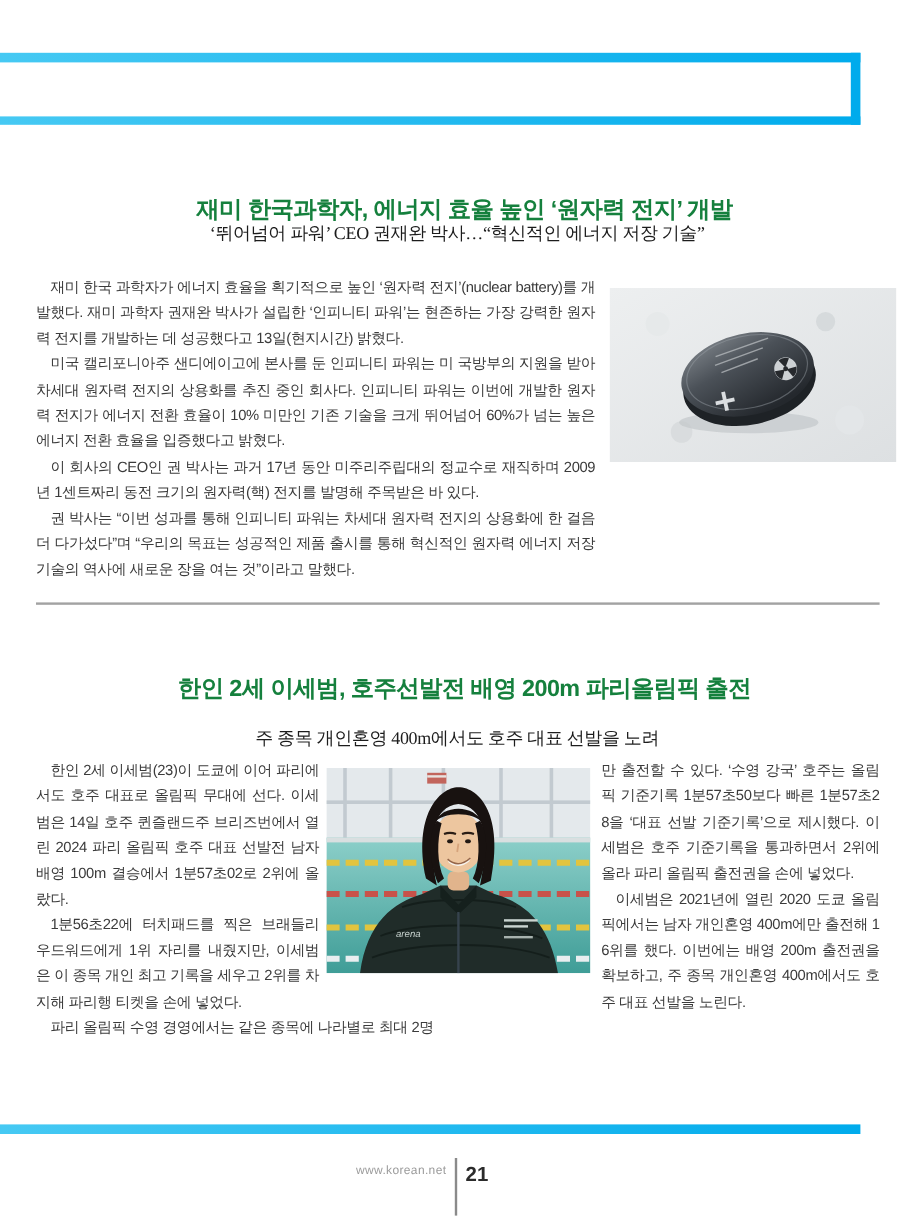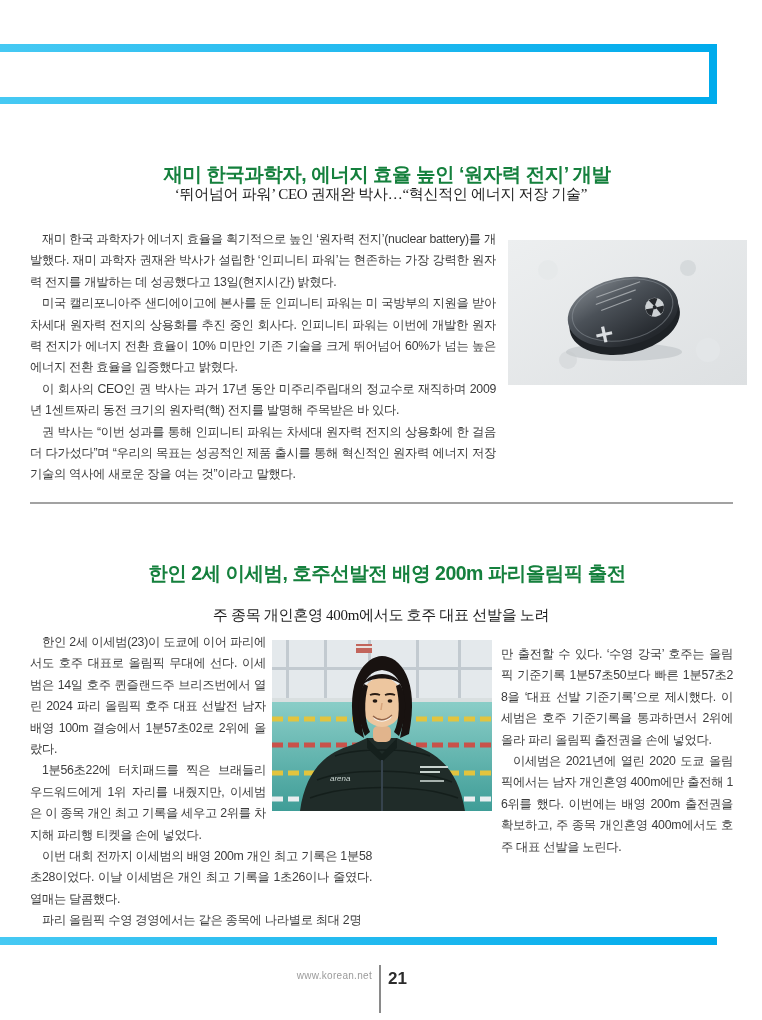--- a/index.html
+++ b/index.html
@@ -26,21 +26,21 @@
   .a1-body{position:absolute;left:30px;top:229px;width:466px;}
 
   figure{margin:0;}
   .battery-fig{position:absolute;left:508px;top:240px;width:239px;height:145px;}
   .battery-fig svg{display:block;}
 
   .divider{position:absolute;left:30px;top:502px;width:703px;height:2px;background:#a2a2a2;}
 
   .col{position:absolute;top:632px;width:342px;}
   .col-left{left:30px;}
-  .col-right{left:391px;margin-top:12px;}
+  .col-right{left:391px;}
   .spacer-r{float:right;width:106px;height:182px;}
   .spacer-l{float:left;width:110px;height:198px;}
   .swimmer-fig{position:absolute;left:272px;top:640px;width:220px;height:171px;}
   .swimmer-fig svg{display:block;}
 
   .footer-site{position:absolute;left:230px;top:970px;width:142px;text-align:right;
                font-size:10px;color:#9b9b9b;letter-spacing:0.3px;}
   .footer-bar{position:absolute;left:379px;top:965px;width:2px;height:48px;background:#8a8a8a;}
   .footer-num{position:absolute;left:388px;top:969px;font-size:17px;font-weight:700;color:#2b2b2b;}
 </style>
@@ -114,21 +114,20 @@
   <div class="divider"></div>
 
   <section>
     <h1 class="art-title t2">한인 2세 이세범, 호주선발전 배영 200m 파리올림픽 출전</h1>
     <h2 class="art-sub s2">주 종목 개인혼영 400m에서도 호주 대표 선발을 노려</h2>
 
     <div class="bodytext col col-left">
       <div class="spacer-r"></div>
       <p>한인 2세 이세범(23)이 도쿄에 이어 파리에서도 호주 대표로 올림픽 무대에 선다. 이세범은 14일 호주 퀸즐랜드주 브리즈번에서 열린 2024 파리 올림픽 호주 대표 선발전 남자 배영 100m 결승에서 1분57초02로 2위에 올랐다.</p>
       <p>1분56초22에 터치패드를 찍은 브래들리 우드워드에게 1위 자리를 내줬지만, 이세범은 이 종목 개인 최고 기록을 세우고 2위를 차지해 파리행 티켓을 손에 넣었다.</p>
-      <p>이번 대회 전까지 이세범의 배영 200m 개인 최고 기록은 1분58초28이었다. 이날 이세범은 개인 최고 기록을 1초26이나 줄였다. 열매는 달콤했다.</p>
       <p>파리 올림픽 수영 경영에서는 같은 종목에 나라별로 최대 2명</p>
     </div>
 
     <div class="bodytext col col-right">
       <div class="spacer-l"></div>
       <p class="no-indent">만 출전할 수 있다. ‘수영 강국’ 호주는 올림픽 기준기록 1분57초50보다 빠른 1분57초28을 ‘대표 선발 기준기록’으로 제시했다. 이세범은 호주 기준기록을 통과하면서 2위에 올라 파리 올림픽 출전권을 손에 넣었다.</p>
       <p>이세범은 2021년에 열린 2020 도쿄 올림픽에서는 남자 개인혼영 400m에만 출전해 16위를 했다. 이번에는 배영 200m 출전권을 확보하고, 주 종목 개인혼영 400m에서도 호주 대표 선발을 노린다.</p>
     </div>
 
     <figure class="swimmer-fig">

